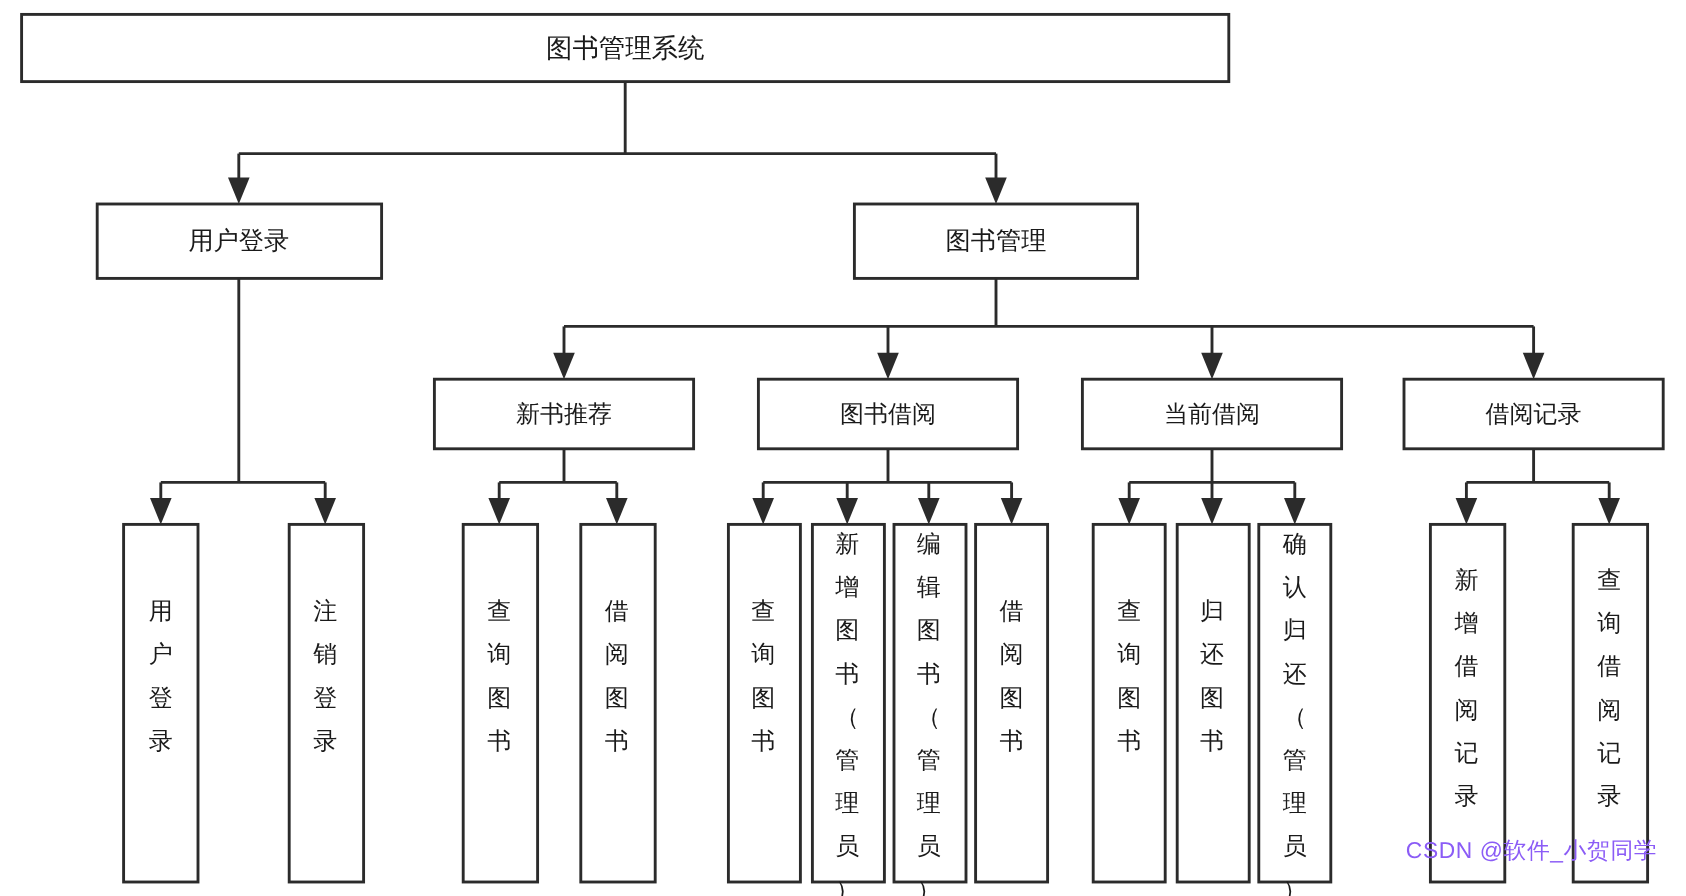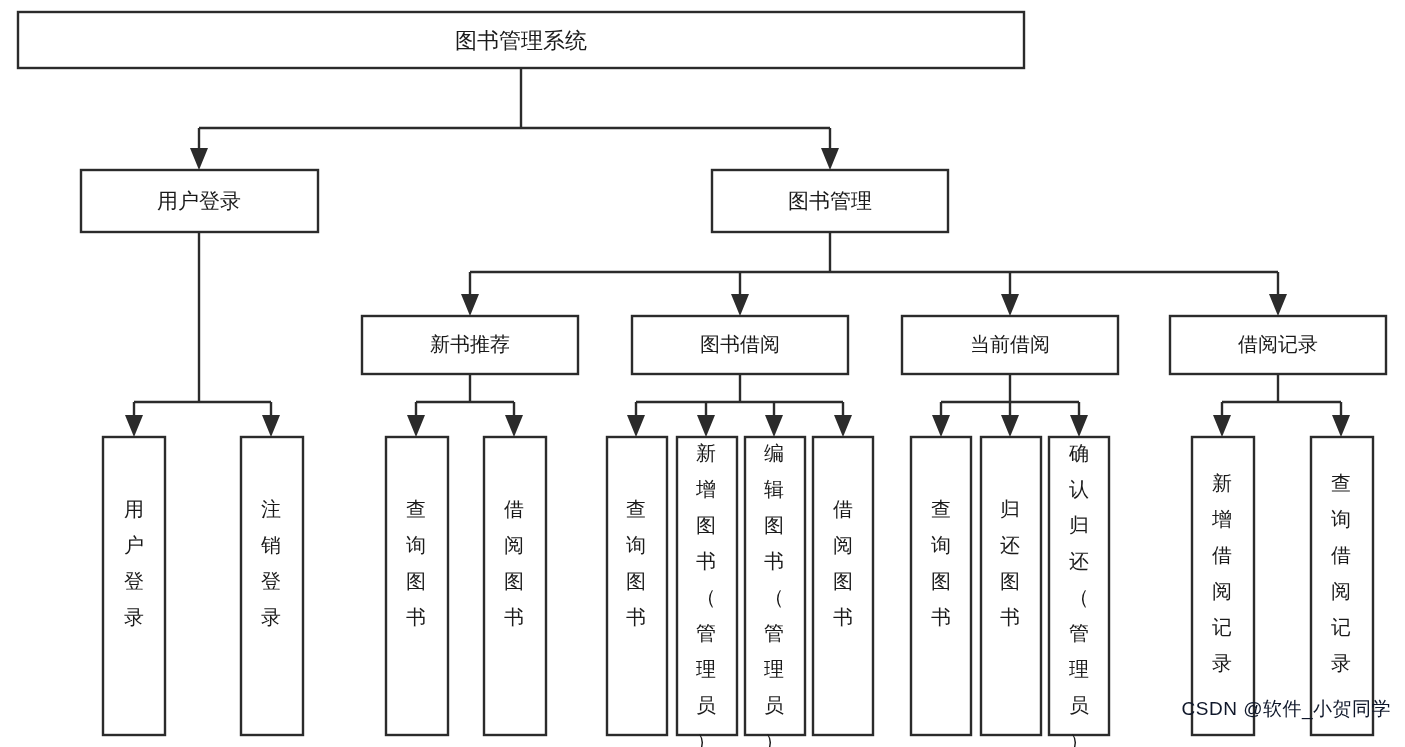--- a/index.html
+++ b/index.html
@@ -52,25 +52,25 @@
   .node-label-l2 { font-size: 21px; }
   .node-label-l3 { font-size: 20px; }
   .vlabel {
     font-family: "Liberation Sans", "DejaVu Sans", sans-serif;
     font-size: 20px;
     fill: #1a1a1a;
     text-anchor: middle;
   }
   .watermark {
     position: absolute;
-    right: 14px;
+    right: 24px;
     bottom: 6px;
     font-family: "Liberation Sans", "DejaVu Sans", sans-serif;
     font-size: 19px;
-    color: #0f172a;
+    color: #8b5cf6;
     letter-spacing: 0.5px;
     white-space: nowrap;
     pointer-events: none;
     user-select: none;
     text-align: center;
   }
 </style>
 </head>
 <body>
 

